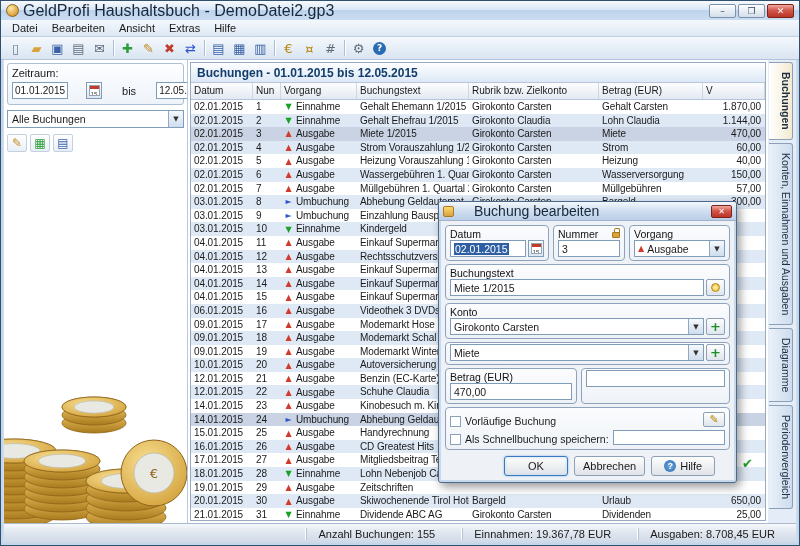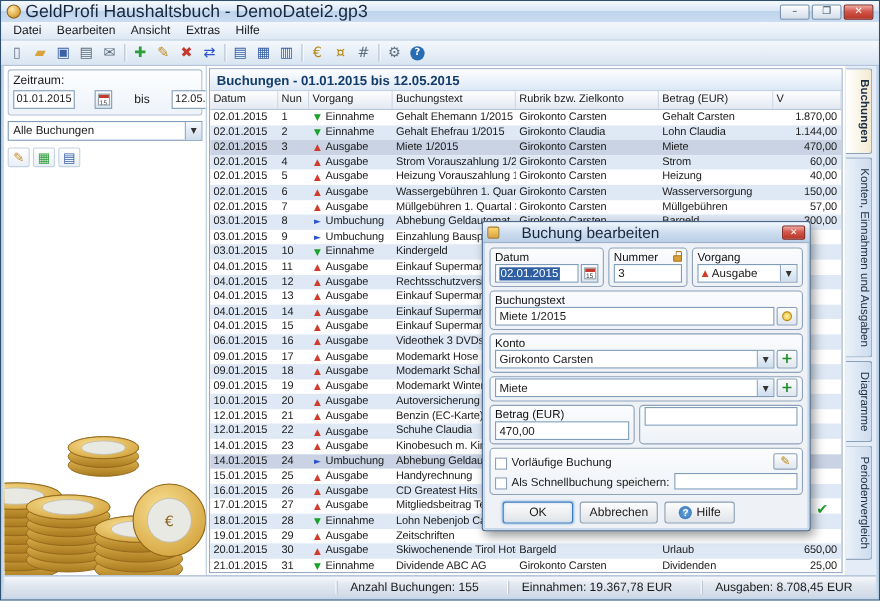--- a/index.html
+++ b/index.html
@@ -130,21 +130,21 @@
   .g-betrag{flex:0 0 132px;}
   .redarrow{color:#d23b2a;font-size:8px;margin-right:3px;font-family:"DejaVu Sans",sans-serif;}
   .checks{display:flex;flex-direction:column;gap:3px;padding:4px;}
   .chkrow{display:flex;align-items:flex-end;gap:4px;}
   .checkbox{width:11px;height:11px;border:1px solid #8ca0b8;background:#fff;flex:0 0 auto;}
   .chkrow .input.small{height:15px;}
   .btnrow{display:flex;align-items:center;gap:6px;margin:3px 0 0 12px;}
   .btn{min-width:64px;height:20px;padding:0 8px;border:1px solid #8ca0b8;border-radius:3px;
     background:linear-gradient(#fdfdfd,#dfe3e8);display:flex;align-items:center;justify-content:center;gap:4px;
     font-size:11px;}
-  .btn.default{border-color:#3a7bbf;box-shadow:0 0 2px #7ab0e0,inset 0 0 3px #bcd9f2;}
+  .btn.default{border-color:#3a7bbf;box-shadow:0 0 2px #7ab0e0,inset 0 0 3px #bcd9f2;margin-left:47px;}
   .helpico{width:12px;height:12px;border-radius:50%;background:radial-gradient(#6fa8dc,#2a6cb3);
     color:#fff;font-size:9px;font-weight:bold;display:flex;align-items:center;justify-content:center;}
   .floating-check{position:absolute;left:741px;top:455px;z-index:5;color:#1a9e28;
     font-size:13px;font-weight:bold;font-family:"DejaVu Sans",sans-serif;}
 </style>
 </head>
 <body>
 
 <div class="window">
 

